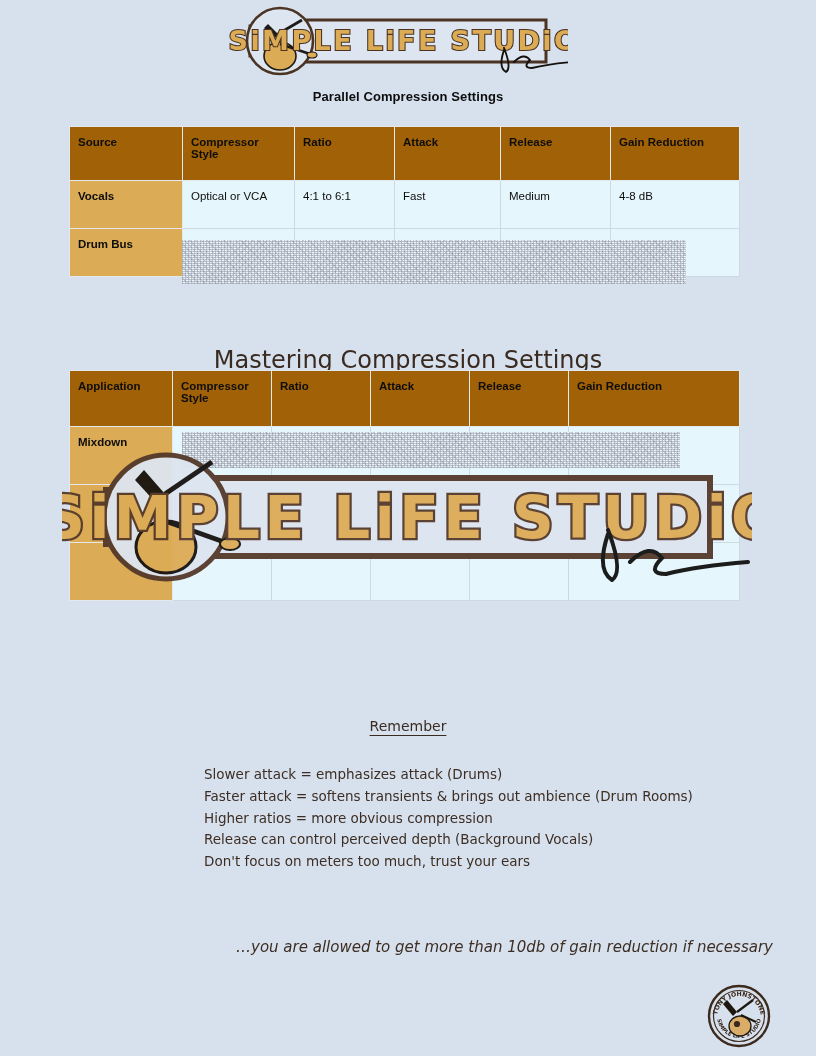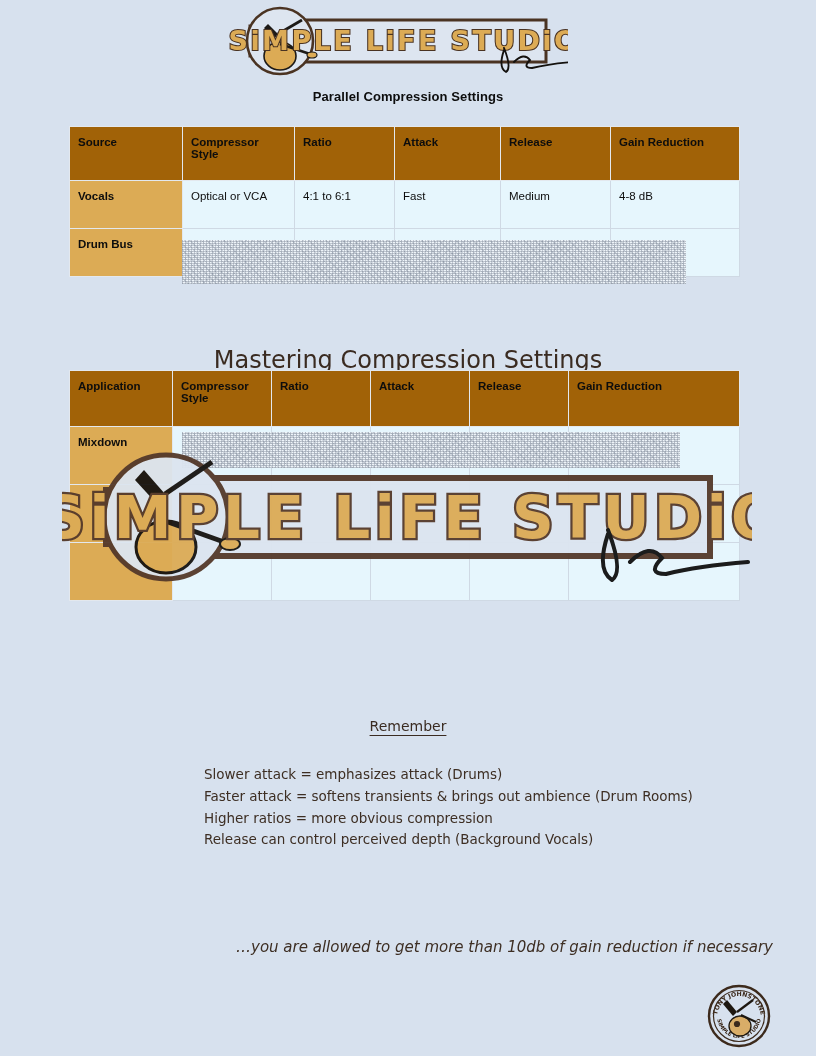--- a/index.html
+++ b/index.html
@@ -287,20 +287,21 @@
   </svg>
 </div>
 
 <div class="title-remember">Remember</div>
 
 <div class="remember-list">
   <div>Slower attack = emphasizes attack (Drums)</div>
   <div>Faster attack = softens transients &amp; brings out ambience (Drum Rooms)</div>
   <div>Higher ratios = more obvious compression</div>
   <div>Release can control perceived depth (Background Vocals)</div>
+  <div>Don't focus on meters too much, trust your ears</div>
 </div>
 
 <div class="remember-note">…you are allowed to get more than 10db of gain reduction if necessary</div>
 
 <div class="badge">
   <svg viewBox="0 0 72 68" width="72" height="68" xmlns="http://www.w3.org/2000/svg">
     <circle cx="36" cy="34" r="30" fill="none" stroke="#3c2a1c" stroke-width="2.4"></circle>
     <circle cx="36" cy="34" r="25.5" fill="none" stroke="#3c2a1c" stroke-width="1.2"></circle>
     <path id="arcTop" d="M14 36 A22 22 0 0 1 58 36" fill="none"></path>
     <path id="arcBot" d="M14 34 A22 22 0 0 0 58 34" fill="none"></path>

